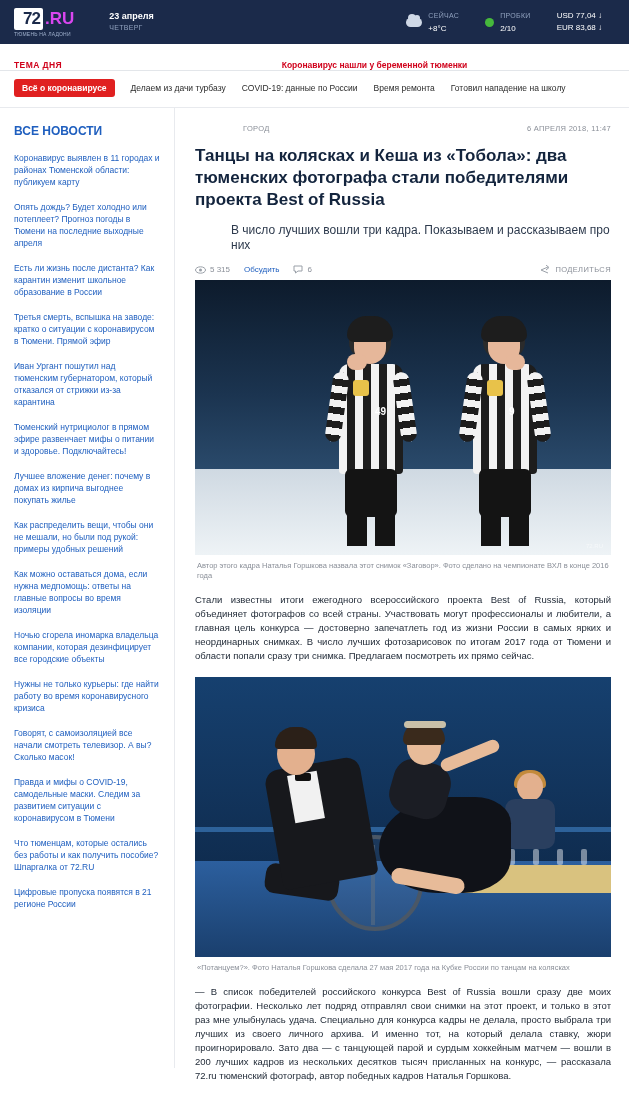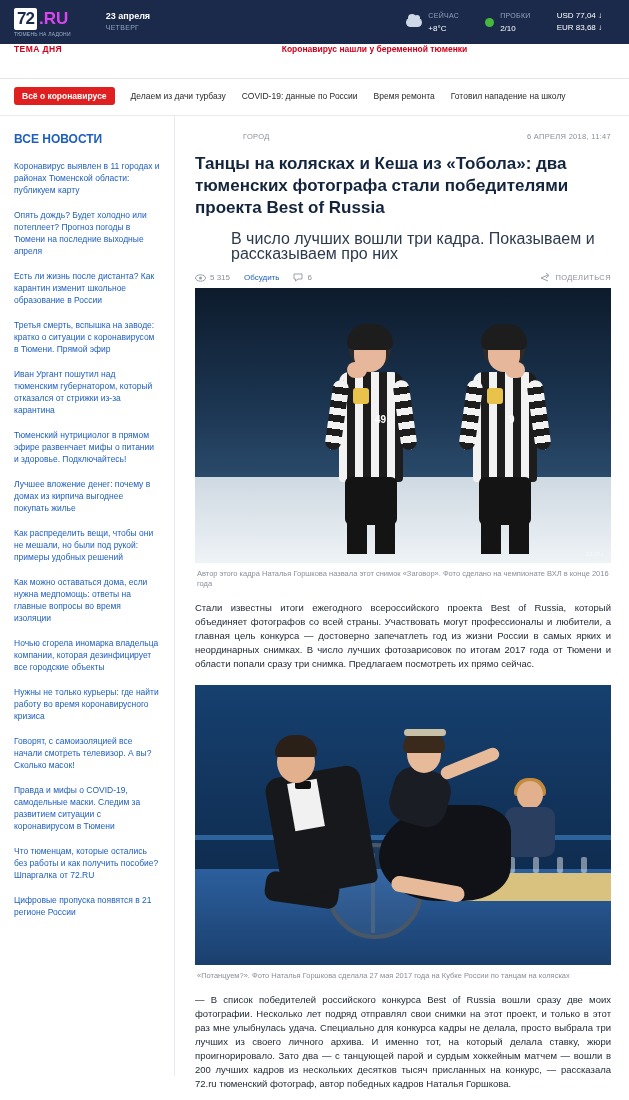--- a/index.html
+++ b/index.html
@@ -24,21 +24,21 @@
     display: flex;
     align-items: center;
     margin-right: 22px;
   }
   .logo-mark {
     background: #fff;
     color: #1b2a4a;
     font-weight: bold;
     font-size: 17px;
     line-height: 17px;
-    padding: 2px 3px 3px 3px;
+    padding: 2px 3px 3px 9px;
     border-radius: 2px;
     letter-spacing: -1px;
   }
   .logo-ru {
     color: #d946ef;
     font-weight: bold;
     font-size: 17px;
     margin-left: 2px;
   }
   .logo-tag {
@@ -69,23 +69,23 @@
     content: ""; position: absolute; background: #cfd8e6; border-radius: 50%;
   }
   .cloud:before { width: 8px; height: 8px; top: -4px; left: 2px; }
   .cloud:after { width: 6px; height: 6px; top: -3px; left: 8px; }
   .dot-green { width: 9px; height: 9px; border-radius: 50%; background: #46b83c; display: inline-block; margin-right: 6px; }
 
   
   .bar2 {
     background: #ffffff;
     border-bottom: 1px solid #e3e6ea;
-    height: 35px;
+    height: 27px;
     display: flex;
-    align-items: flex-start;
+    align-items: flex-end;
     padding: 0 14px;
     font-size: 8.5px;
     gap: 48px;
   }
   .bar2-left { color: #d0021b; font-weight: bold; letter-spacing: .4px; text-transform: uppercase; }
   .bar2-center { flex: 1; text-align: center; color: #d0021b; font-weight: bold; padding-left: 24px; }
 
   
   .bar3 {
     display: flex;
@@ -143,21 +143,21 @@
   }
   .meta-city { color: #8a8f98; margin-left: 48px; }
   h1.headline {
     font-size: 17px;
     line-height: 22px;
     color: #13243d;
     margin: 0 0 12px 0;
     font-weight: bold;
   }
   .lead {
-    font-size: 16px;
+    font-size: 12px;
     line-height: 15px;
     color: #2d3a4d;
     margin: 0 0 12px 0;
     padding-left: 36px;
   }
   .stats {
     display: flex;
     align-items: center;
     gap: 14px;
     font-size: 8px;

